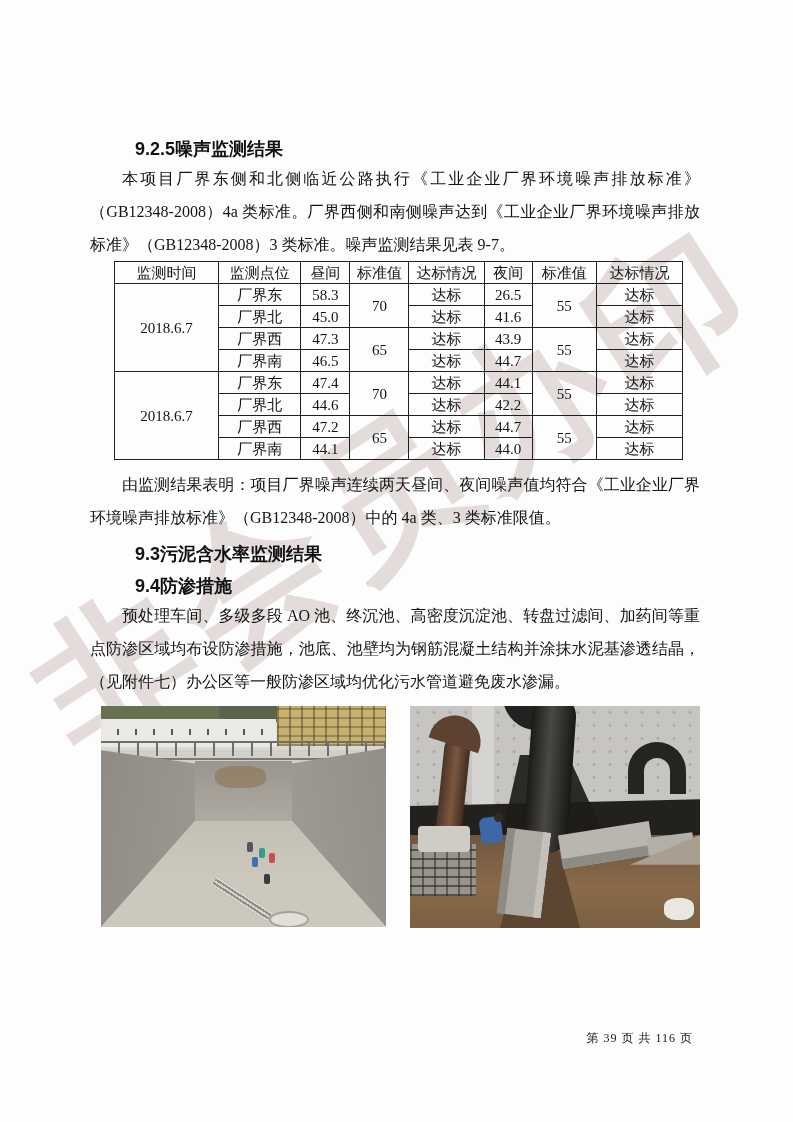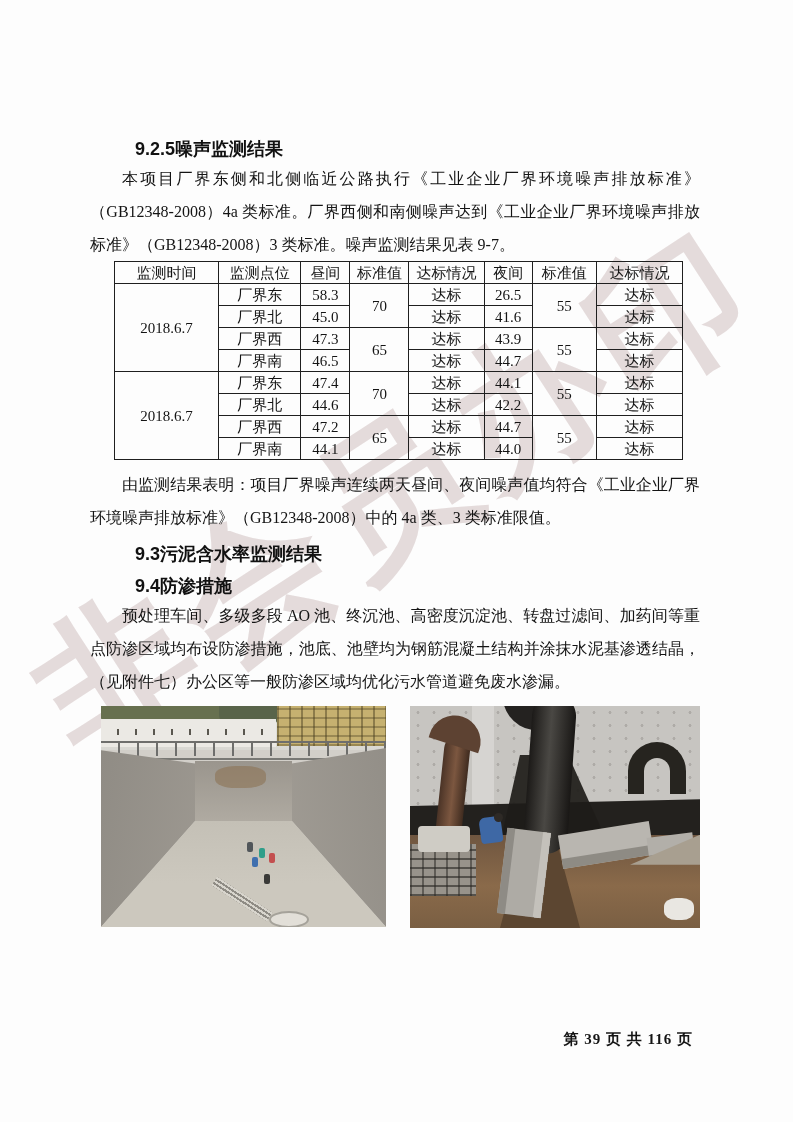--- a/index.html
+++ b/index.html
@@ -89,21 +89,21 @@
   .pr-bricks{left:0;top:62%;width:66px;height:52px;background:#98938b;
         background-image:repeating-linear-gradient(0deg,rgba(40,38,34,.6) 0 2px,transparent 2px 9px),
         repeating-linear-gradient(90deg,rgba(40,38,34,.5) 0 2px,transparent 2px 12px);}
   .pr-pad{left:8px;top:54%;width:52px;height:26px;background:#cfccc5;border-radius:4px;}
   .pr-worker{left:70px;top:50%;width:22px;height:26px;border-radius:6px 8px 4px 4px;
         background:#3e68a5;transform:rotate(-8deg);}
   .pr-worker-head{left:84px;top:48%;width:9px;height:9px;border-radius:50%;background:#2e2a26;}
   .pr-sack{right:6px;bottom:8px;width:30px;height:22px;border-radius:40%;background:#e9e7e2;}
   .pr-corner{right:0;top:58%;width:70px;height:30px;background:#a89f90;
         clip-path:polygon(0 100%,100% 0,100% 100%);}
-  .footer{position:absolute;top:1030px;right:100px;font-size:15px;z-index:1;letter-spacing:1px;font-weight:bold;}
+  .footer{position:absolute;top:1030px;right:100px;font-size:12px;z-index:1;letter-spacing:1px;}
 </style>
 </head>
 <body>
 
 <div class="page">
 
   <div class="watermark">非会员办印</div>
 
   <div class="content">
 

